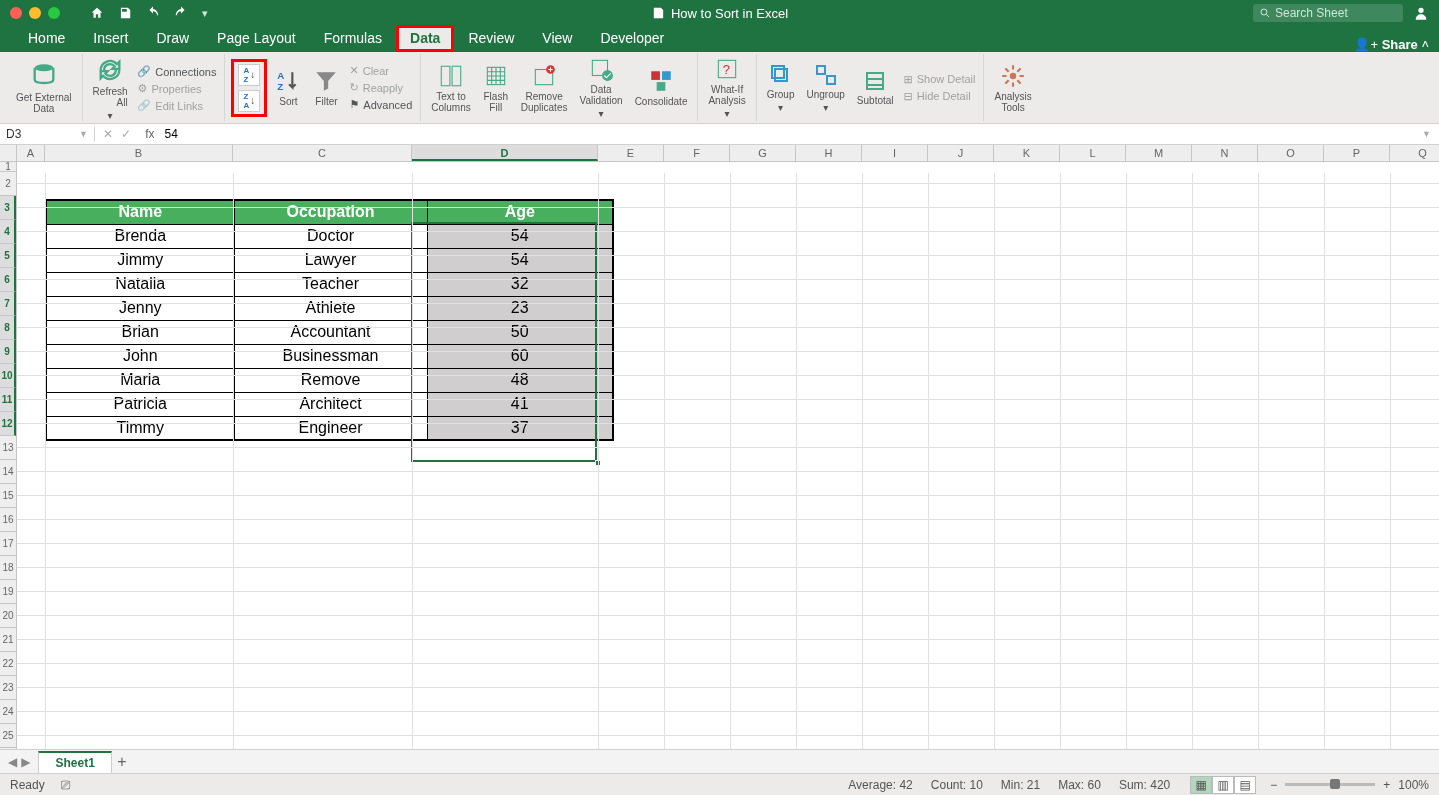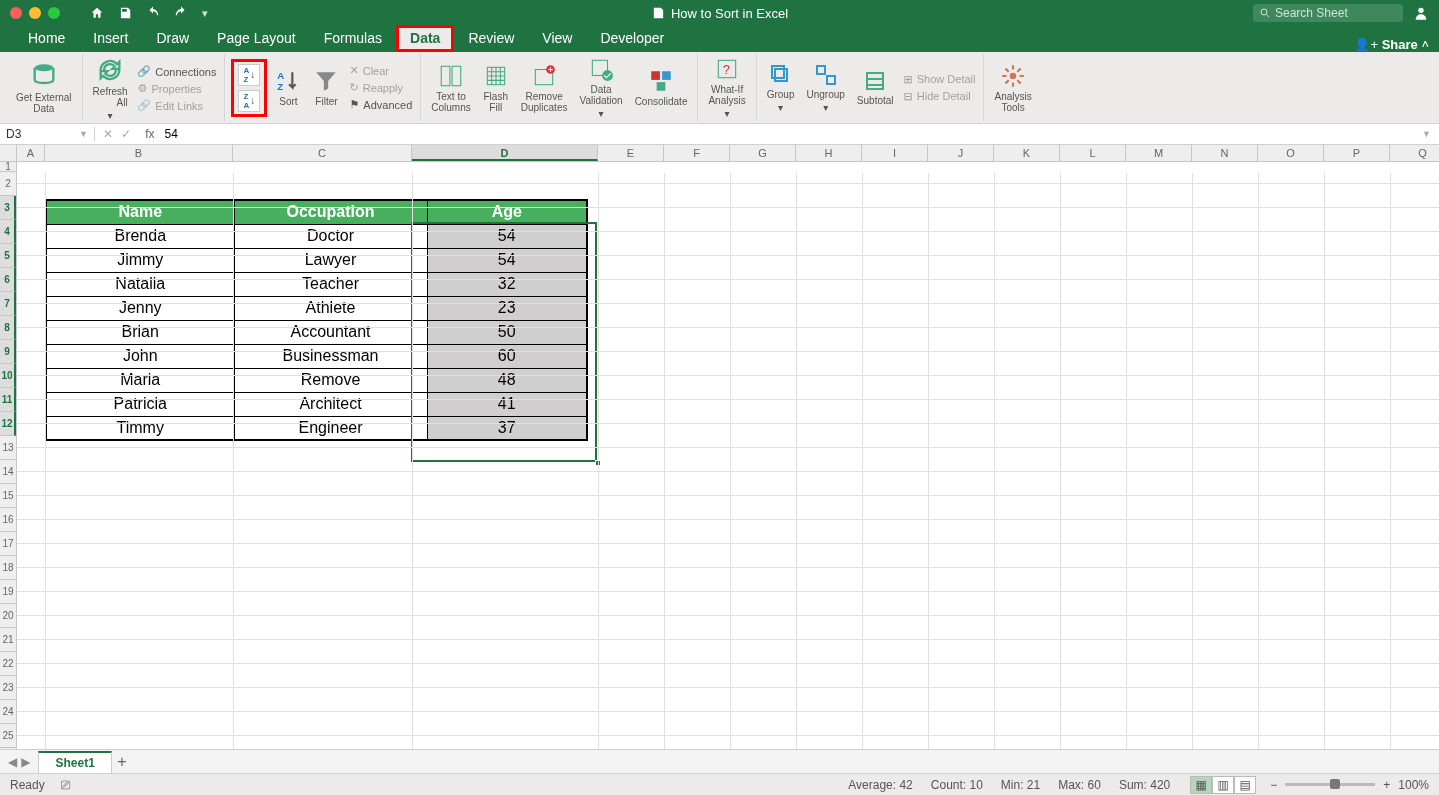--- a/index.html
+++ b/index.html
@@ -46,21 +46,21 @@
 .rowhdr.short{height:16px;line-height:16px;}
 .corner{position:absolute;top:0;left:0;width:17px;height:17px;background:#eee;border-right:1px solid #c6c6c6;border-bottom:1px solid #c6c6c6;}
 .cells{position:absolute;top:17px;left:17px;right:0;bottom:0;margin-top:11px;}
 .gridline-v{position:absolute;top:0;bottom:0;width:1px;background:#e0e0e0;}
 .gridline-h{position:absolute;left:0;right:0;height:1px;background:#e0e0e0;}
 .data-table{position:absolute;top:26px;left:28px;border:2px solid #000;border-collapse:collapse;}
 .data-table th,.data-table td{border:1px solid #000;padding:0;font-size:16px;text-align:center;height:24px;}
 .data-table th{background:#48af5e;color:#fff;font-weight:bold;}
 .data-table .col-name{width:188px;}
 .data-table .col-occ{width:193px;}
-.data-table .col-age{width:160px;background:#d0cece;}
+.data-table .col-age{width:186px;background:#d0cece;}
 .data-table th.col-age{background:#48af5e;}
 .selection-border{position:absolute;border:2px solid #1e7341;pointer-events:none;}
 .selection-handle{position:absolute;width:6px;height:6px;background:#1e7341;border:1px solid #fff;}
 .sheetbar{height:24px;border-top:1px solid #d0d0d0;display:flex;align-items:center;background:#f3f3f3;font-size:12px;}
 .sheet-nav{display:flex;gap:4px;padding:0 8px;color:#888;}
 .sheet-tab{padding:3px 16px;border:1px solid #ccc;border-bottom:none;background:#fff;font-weight:bold;color:#1e7341;border-top:2px solid #1e7341;}
 .sheet-add{width:20px;text-align:center;color:#666;font-size:16px;cursor:pointer;}
 .statusbar{height:22px;background:#ecebea;border-top:1px solid #d0d0d0;display:flex;align-items:center;font-size:12px;color:#555;padding:0 10px;}
 .status-stats{margin-left:auto;display:flex;gap:18px;}
 .view-btns{display:flex;gap:0;margin-left:20px;}

